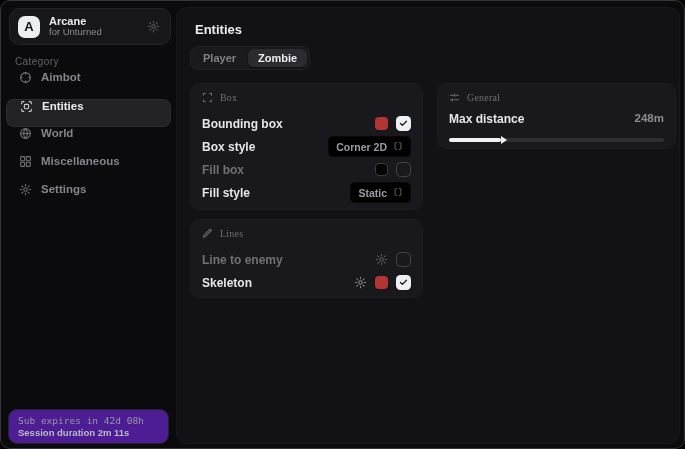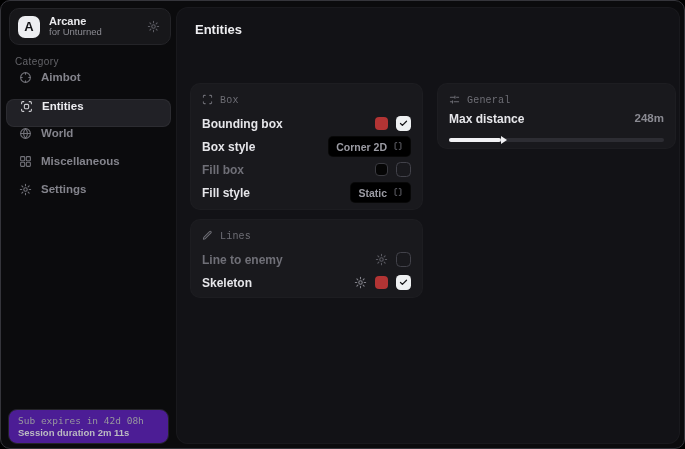--- a/index.html
+++ b/index.html
@@ -39,22 +39,22 @@
         background:#1a1a1e;border:1px solid rgba(255,255,255,.03);border-radius:8px;}
   .tab{padding:3px 10px;font-size:11px;font-weight:600;color:#808089;border-radius:6px;cursor:default;}
   .tab.active{background:#2b2b31;color:#eceef0;box-shadow:0 1px 2px rgba(0,0,0,.45);}
 
   .panel{position:absolute;box-sizing:border-box;background:#19191d;border-radius:10px;
          border:1px solid rgba(255,255,255,.02);padding:8px 11px;}
   .panel-box{left:13px;top:75px;width:233px;height:127px;}
   .panel-lines{left:13px;top:211px;width:233px;height:79px;}
   .panel-info{left:13px;top:300px;width:233px;height:79px;}
   .panel-general{left:260px;top:75px;width:239px;height:66px;}
-  .panel-header{display:flex;align-items:center;gap:7px;color:#6e6e75;
-                font-family:Liberation Mono, monospace;font-size:10px;letter-spacing:.2px;
+  .panel-header{display:flex;gap:7px;color:#6e6e75;
+                font-family:Liberation Serif, serif;font-size:10px;letter-spacing:.2px;
                 height:17px;margin-bottom:3px;}
   .row{display:flex;align-items:center;justify-content:space-between;height:23px;}
   .row-label{font-size:12px;font-weight:600;color:#e6e6ea;}
   .row-label.dim{color:#6f6f77;}
   .controls{display:flex;align-items:center;gap:8px;}
   .swatch{width:13px;height:13px;border-radius:4px;box-sizing:border-box;}
   .swatch.outlined{border:1px solid #3a3a40;}
   .checkbox{width:15px;height:15px;border-radius:4.5px;box-sizing:border-box;cursor:default;}
   .checkbox.off{border:1px solid #42424a;}
   .checkbox.on{background:#eef0f2;display:flex;align-items:center;justify-content:center;}
@@ -140,20 +140,24 @@
     <div class="footer-card">
       <span class="footer-line1">Sub expires in 42d 08h</span>
       <span class="footer-line2">Session duration 2m 11s</span>
     </div>
   </div>
 
   <div class="main">
 
     <div class="page-title">Entities</div>
 
+    <div class="tabs">
+      <div class="tab">Player</div>
+      <div class="tab active">Zombie</div>
+    </div>
 
     <div class="panel panel-box">
       <div class="panel-header">
         <span><svg class="ic" width="11" height="11" viewBox="0 0 24 24" fill="none" stroke="currentColor" stroke-width="2.2" stroke-linecap="round" stroke-linejoin="round">
               <path d="M3 7V5a2 2 0 0 1 2-2h2M17 3h2a2 2 0 0 1 2 2v2M21 17v2a2 2 0 0 1-2 2h-2M7 21H5a2 2 0 0 1-2-2v-2"></path>
             </svg></span>
         <span>Box</span>
       </div>
       <div class="row">
         <span class="row-label">Bounding box</span>

